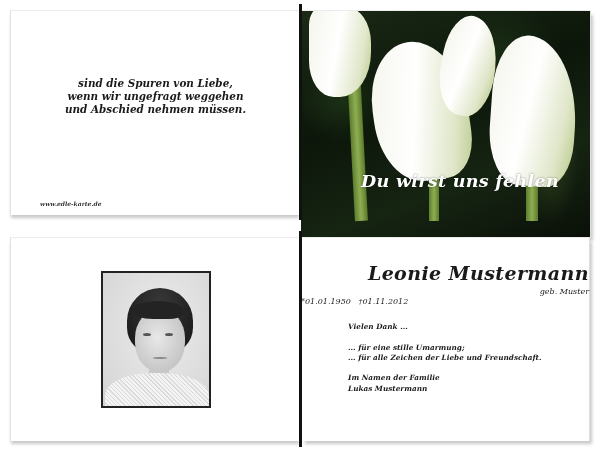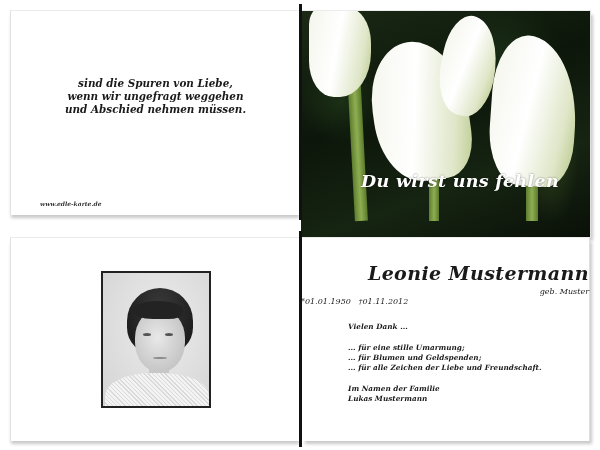--- a/index.html
+++ b/index.html
@@ -105,21 +105,20 @@
 <div class="card right" id="card-br">
   <div class="name">Leonie Mustermann</div>
   <div class="geb">geb. Muster</div>
   <div class="dates">
     <span>*01.01.1950</span>&nbsp;&nbsp;&nbsp;<span>†01.11.2012</span>
   </div>
   <div class="body-text">
     <div>Vielen Dank ...</div>
     <div class="gap"></div>
     <div>... für eine stille Umarmung;</div>
-    <div>... für Blumen und Geldspenden;</div>
     <div>... für alle Zeichen der Liebe und Freundschaft.</div>
     <div class="gap"></div>
     <div>Im Namen der Familie</div>
     <div>Lukas Mustermann</div>
   </div>
 </div>
 
 <div class="fold" id="fold-top"></div>
 <div class="fold" id="fold-bot"></div>
 

